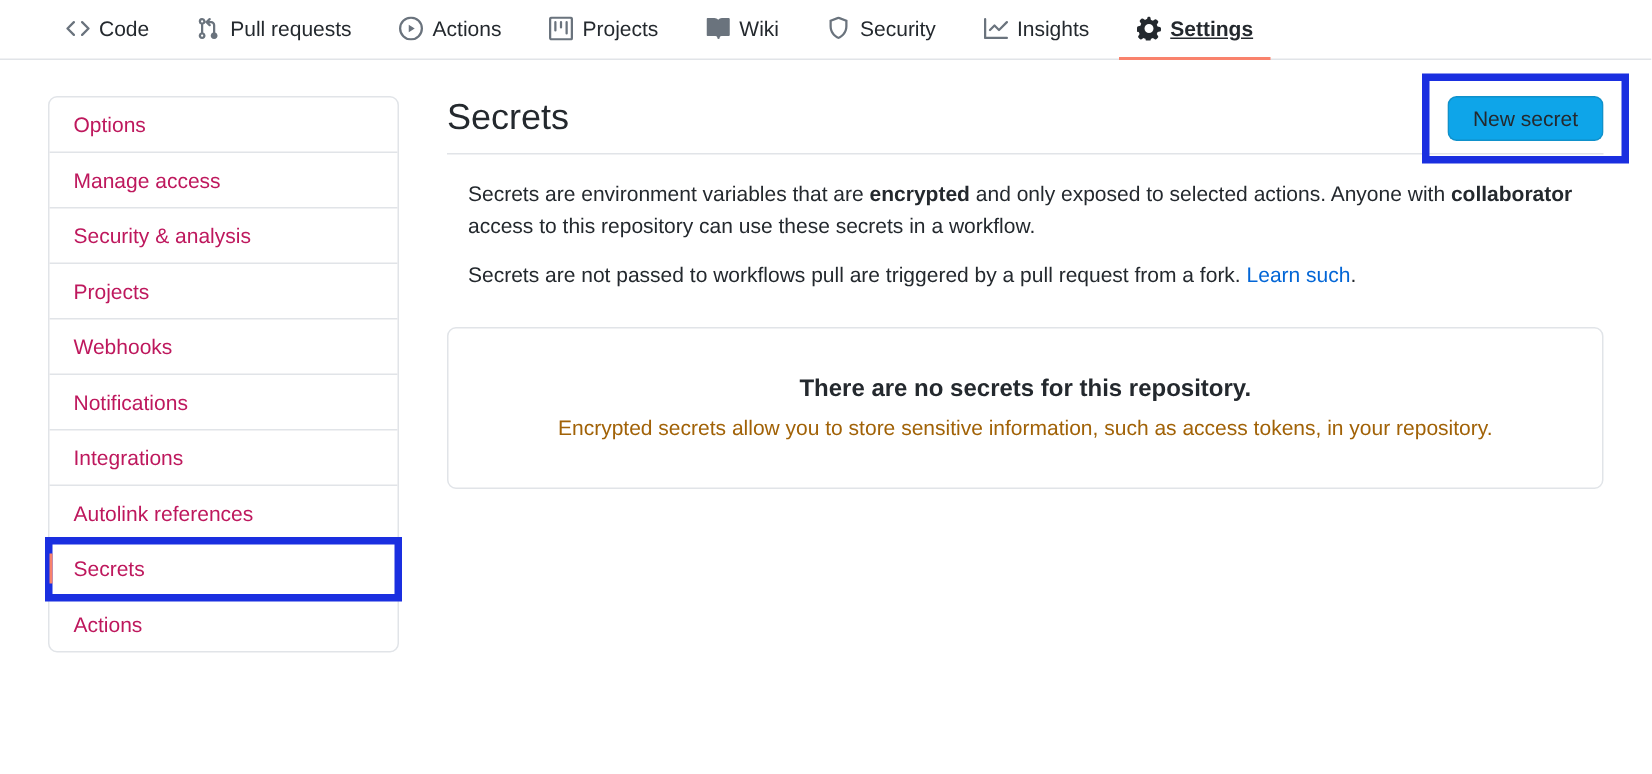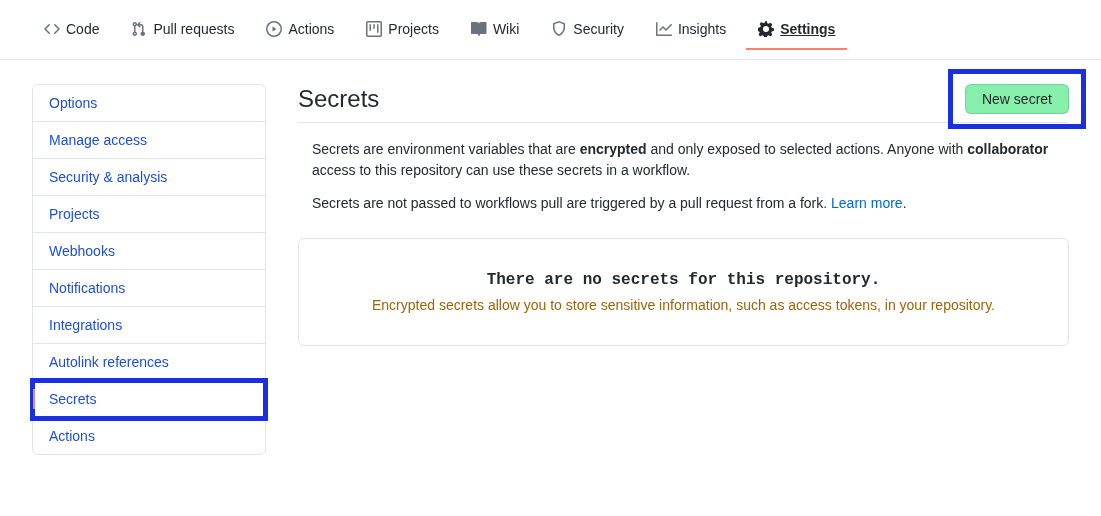--- a/index.html
+++ b/index.html
@@ -9,21 +9,21 @@
     font-size: 14px;
     color: #24292e;
     background: #fff;
     width: 1101px;
   }
   .topnav {
     display: flex;
     align-items: center;
     padding: 0 32px;
     border-bottom: 1px solid #e1e4e8;
-    height: 60px;
+    height: 40px;
     gap: 8px;
   }
   .topnav-item {
     display: flex;
     align-items: center;
     gap: 6px;
     padding: 12px 12px 11px;
     font-size: 14px;
     color: #24292e;
     cursor: pointer;
@@ -57,21 +57,21 @@
   }
   .sidebar-list {
     border: 1px solid #e1e4e8;
     border-radius: 6px;
   }
   .sidebar-item {
     padding: 10px 16px;
     border-bottom: 1px solid #e1e4e8;
     cursor: pointer;
     font-size: 14px;
-    color: #1d4ed8;
+    color: #be185d;
     position: relative;
   }
   .sidebar-item:last-child { border-bottom: none; }
   .sidebar-item.active::before {
     content: "";
     position: absolute;
     left: 0; top: 8px; bottom: 8px;
     width: 2px;
     background: #f9826c;
   }
@@ -86,39 +86,39 @@
     border-bottom: 1px solid #e1e4e8;
     padding-bottom: 8px;
     margin-bottom: 16px;
   }
   .page-title {
     font-size: 24px;
     font-weight: 400;
     margin: 0;
   }
   .btn {
-    background: #86efac;
+    background: #0ea5e9;
     border: 1px solid rgba(27,31,35,0.15);
     border-radius: 6px;
     padding: 6px 16px;
     font-size: 14px;
     font-weight: 500;
     cursor: pointer;
     color: #24292e;
   }
   .desc { color: #24292e; margin: 0 14px 12px; line-height: 1.5; }
   .link { color: #0366d6; cursor: pointer; }
   .empty-box {
     border: 1px solid #e1e4e8;
     border-radius: 6px;
     padding: 32px;
     text-align: center;
     margin-top: 24px;
   }
-  .empty-title { font-weight: 600; font-size: 16px; margin: 0 0 8px; font-family: Liberation Mono, monospace; }
+  .empty-title { font-weight: 600; font-size: 16px; margin: 0 0 8px; }
   .empty-desc { font-size: 14px; color: #a16207; margin: 0; }
   .highlight-blue {
     outline: 5px solid #1a2fe0;
     outline-offset: -2px;
   }
   .highlight-btn-wrap {
     padding: 10px 12px;
     border: 5px solid #1a2fe0;
     margin: -15px -17px -15px 0;
   }
@@ -198,21 +198,21 @@
       <h2 class="page-title">Secrets</h2>
       <div class="highlight-btn-wrap">
         <button class="btn">New secret</button>
       </div>
     </div>
 
     <p class="desc">
       <span>Secrets are environment variables that are </span><strong>encrypted</strong><span> and only exposed to selected actions. Anyone with </span><strong>collaborator</strong><span> access to this repository can use these secrets in a workflow.</span>
     </p>
     <p class="desc">
-      <span>Secrets are not passed to workflows pull are triggered by a pull request from a fork. </span><a class="link">Learn more</a><span>.</span>
+      <span>Secrets are not passed to workflows pull are triggered by a pull request from a fork. </span><a class="link">Learn such</a><span>.</span>
     </p>
 
     <div class="empty-box">
       <p class="empty-title">There are no secrets for this repository.</p>
       <p class="empty-desc">Encrypted secrets allow you to store sensitive information, such as access tokens, in your repository.</p>
     </div>
   </section>
 </div>
 
 </body></html>

